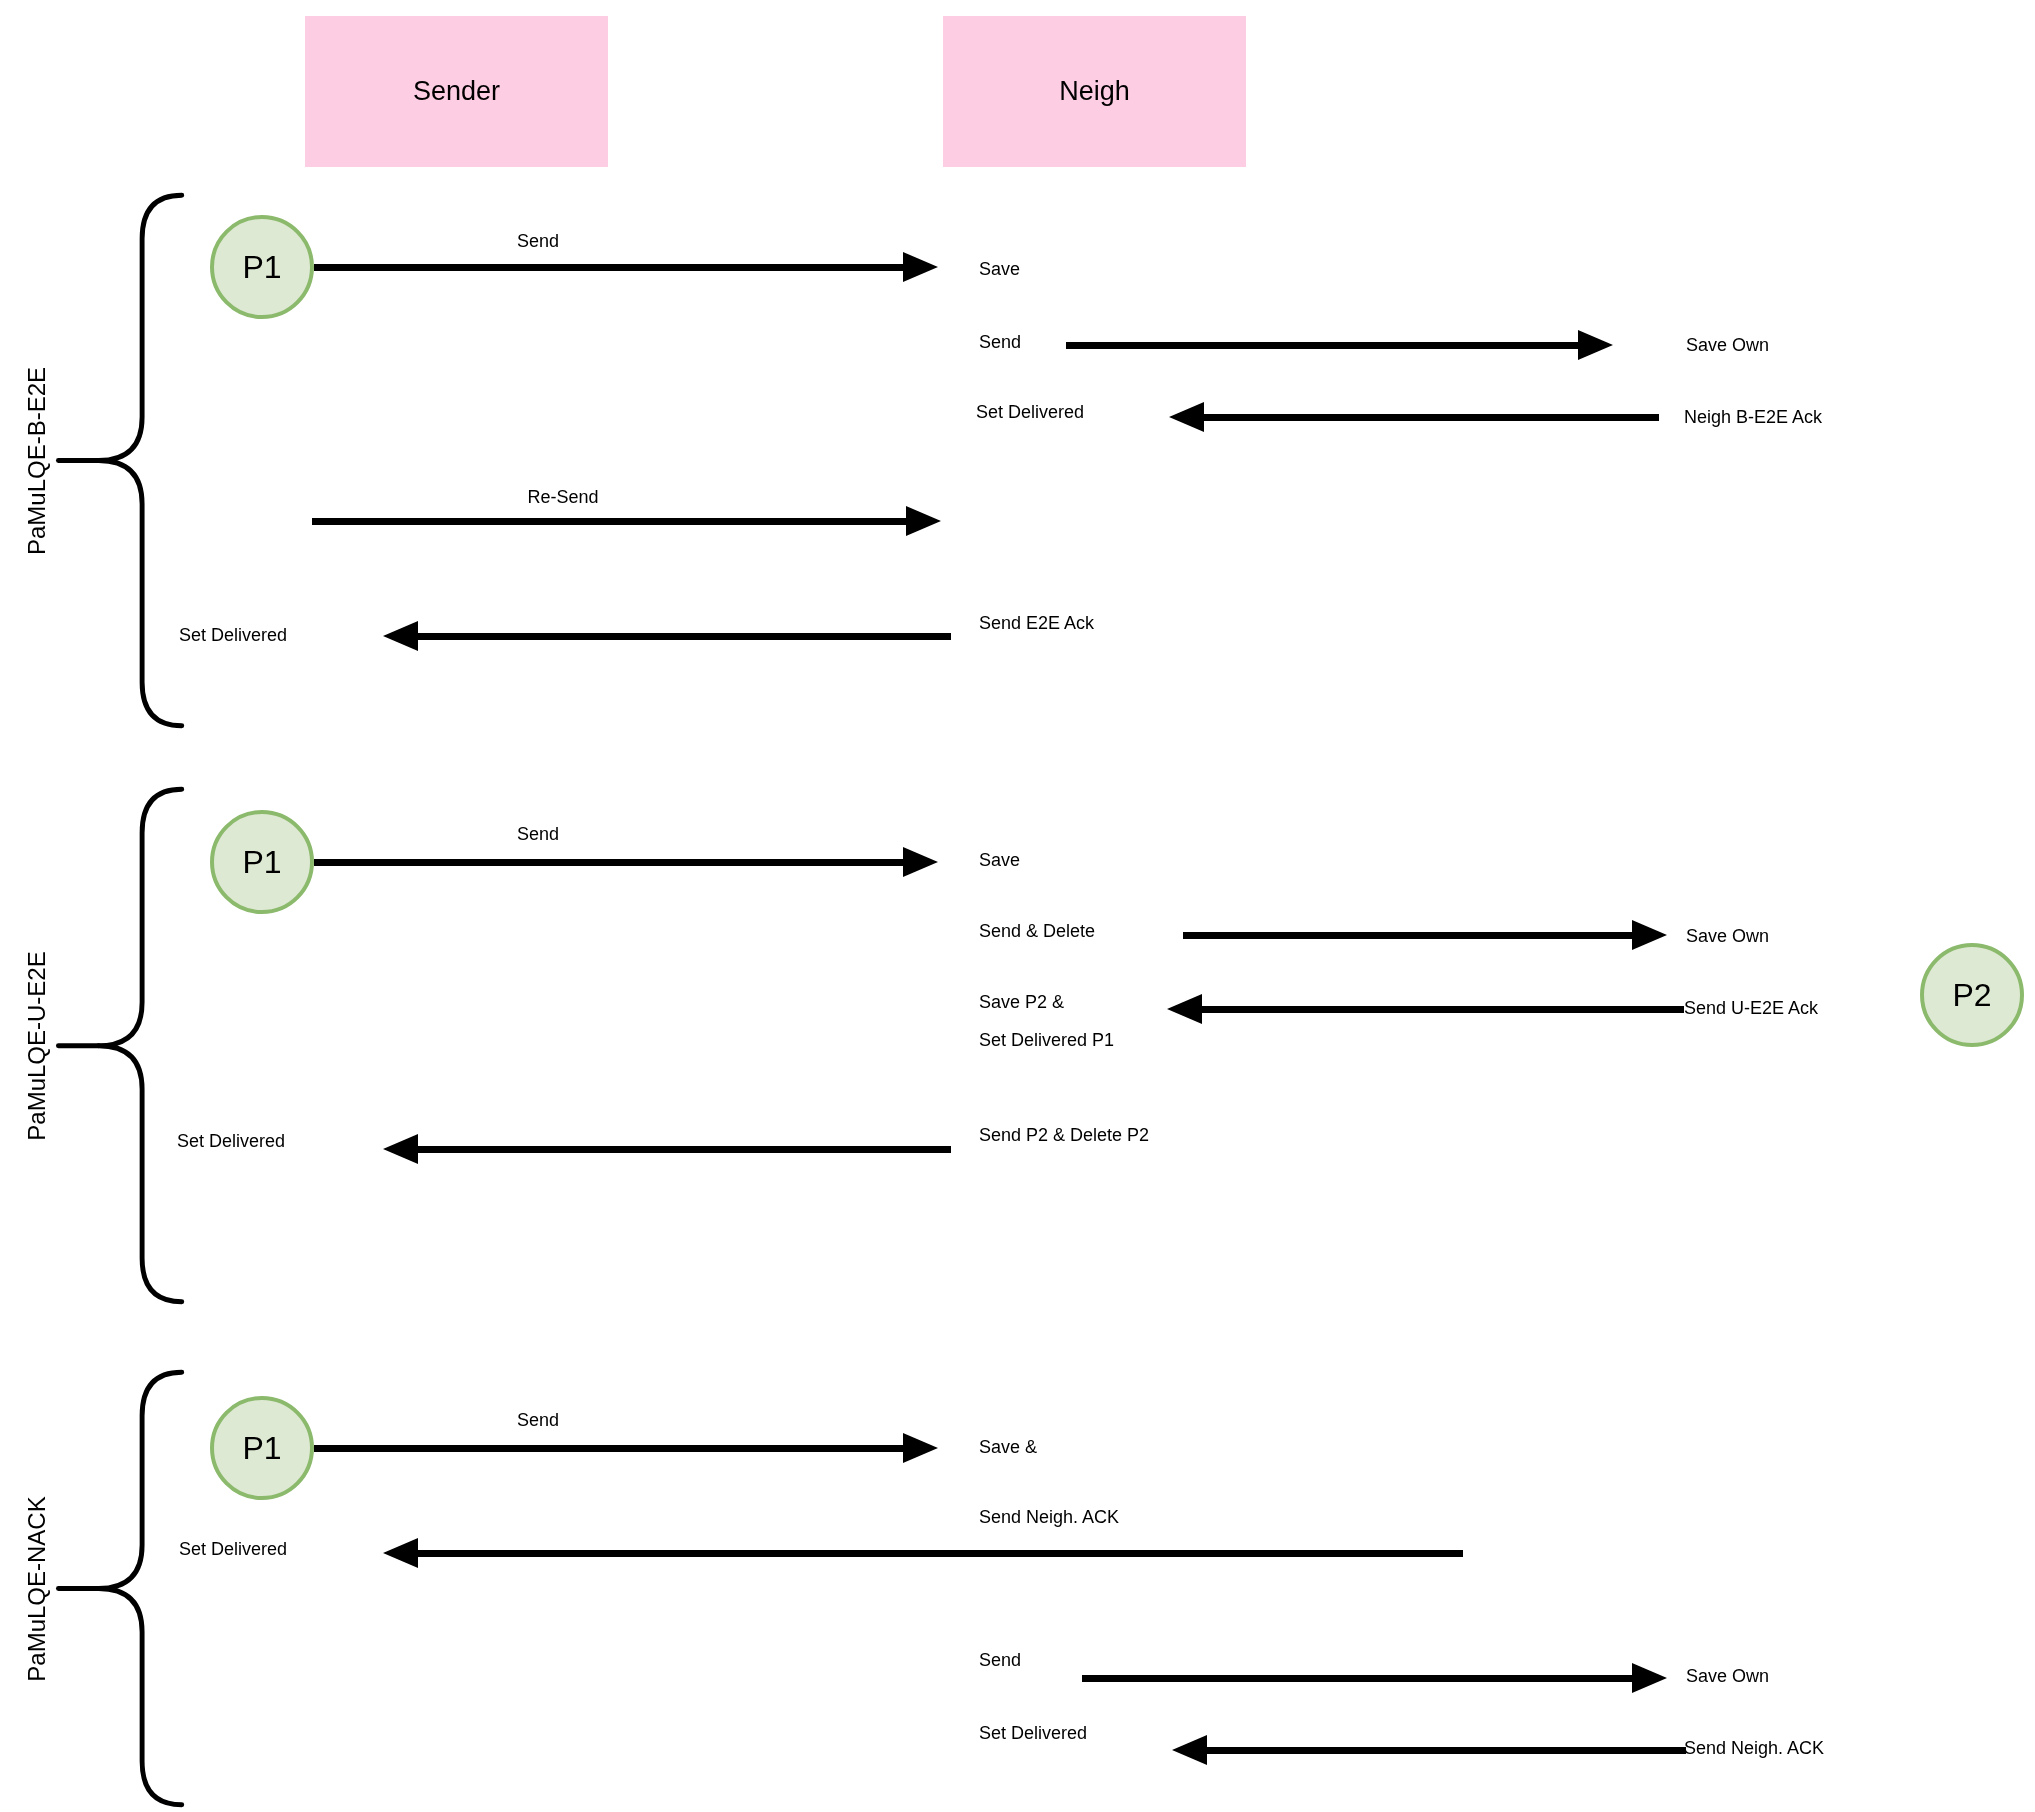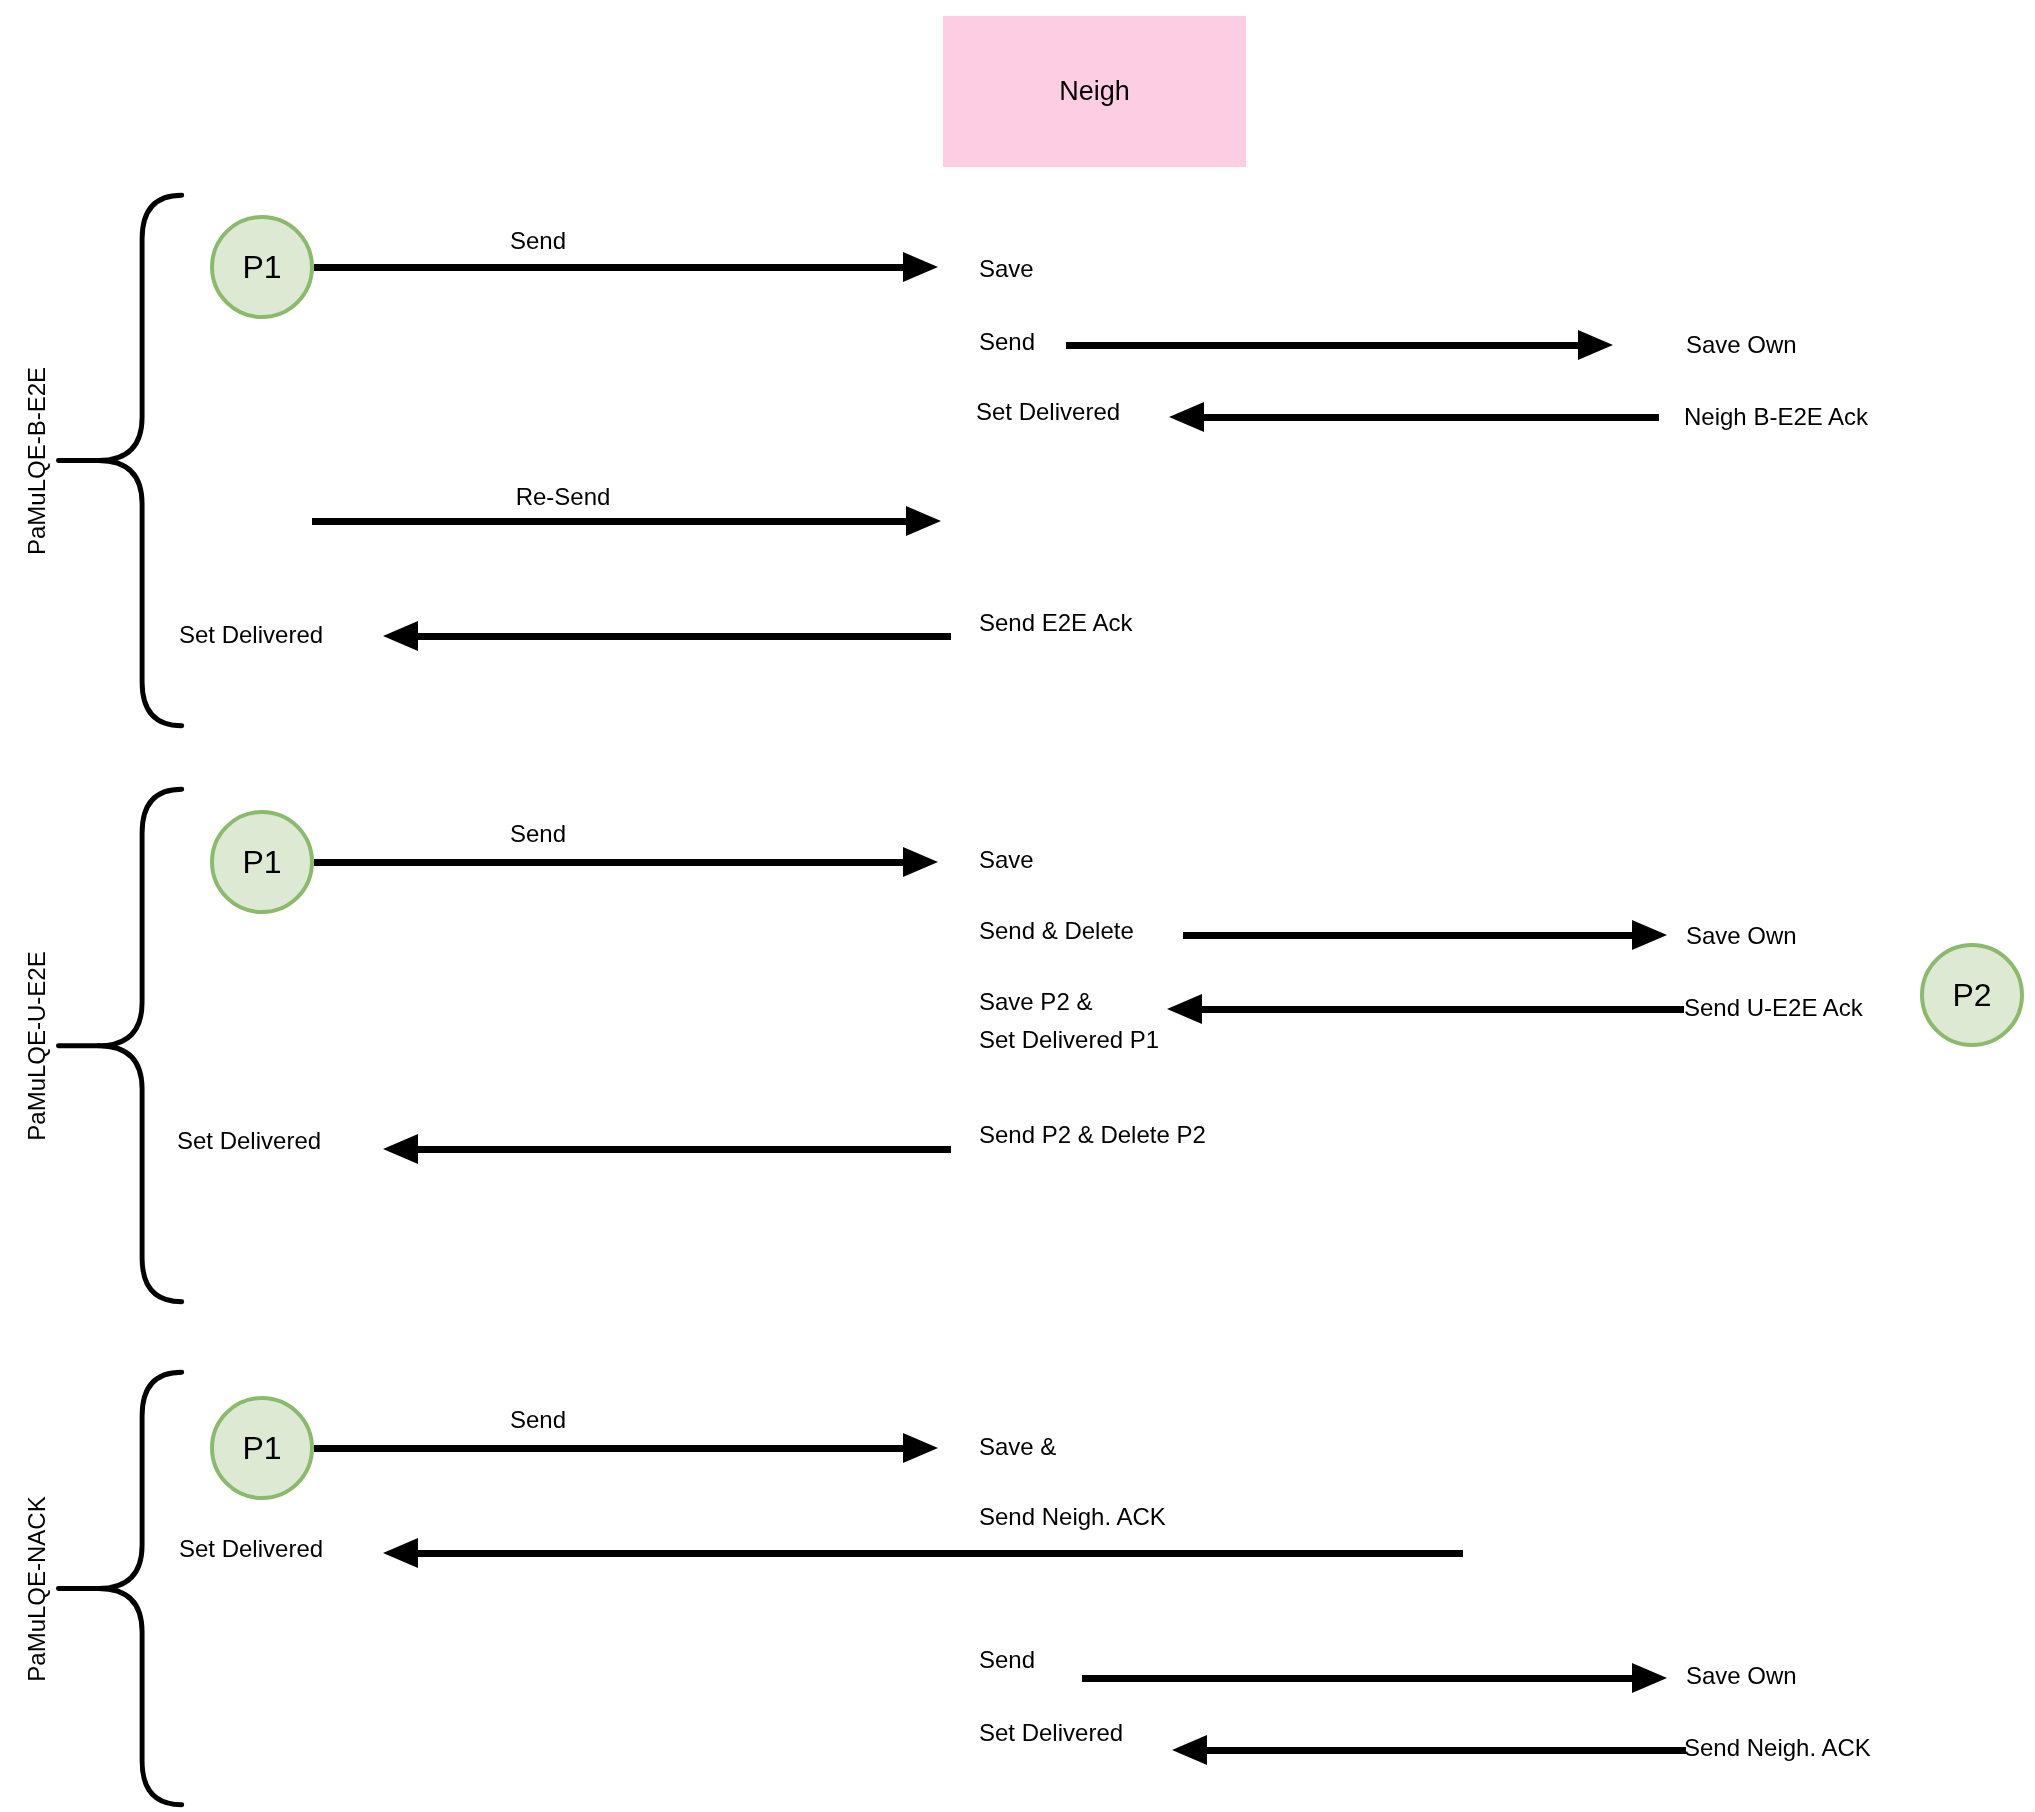--- a/index.html
+++ b/index.html
@@ -37,21 +37,21 @@
     background: #dde9d2;
     border: 4.9px solid #8cba6d;
     display: flex;
     align-items: center;
     justify-content: center;
     font-size: 32px;
   }
   
   .lbl {
     position: absolute;
-    font-size: 24px;
+    font-size: 18px;
     line-height: 1.45;
     white-space: nowrap;
     transform: translateY(-50%);
   }
   .lbl.center {
     transform: translate(-50%, -50%);
   }
   
   .arrow {
     position: absolute;
@@ -94,20 +94,23 @@
     font-size: 24px;
     white-space: nowrap;
     transform: translate(-50%, -50%) rotate(-90deg);
   }
 </style>
 </head>
 <body>
 
 <div id="canvas">
 
+  <div class="colbox" style="left:305px">
+      <span>Sender</span>
+    </div>
   <div class="colbox" style="left:943px">
       <span>Neigh</span>
     </div>
 
   <svg class="brace" style="top:192px" width="136" height="537" viewBox="0 0 250 988">
     <path d="M 235 6 Q 162 6 162 86 L 162 414 Q 162 494 82 494 Q 162 494 162 574 L 162 902 Q 162 982 235 982"></path>
     <path d="M 8 494 L 82 494"></path>
   </svg>
   <div class="sectlabel" style="top:461px">PaMuLQE-B-E2E</div>
 

